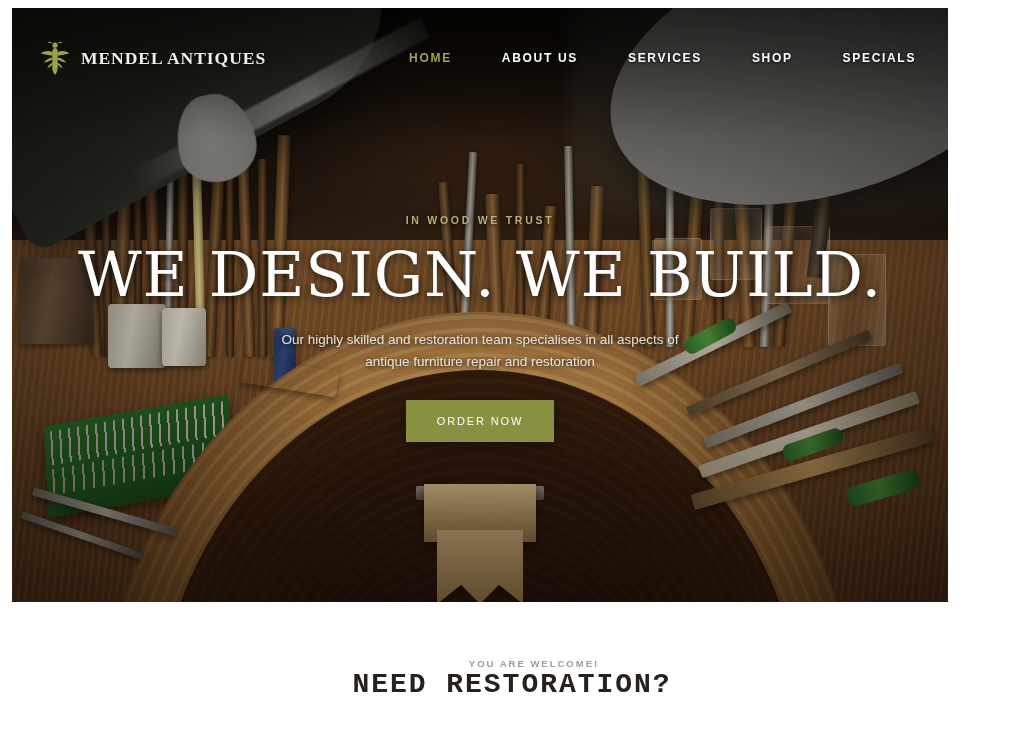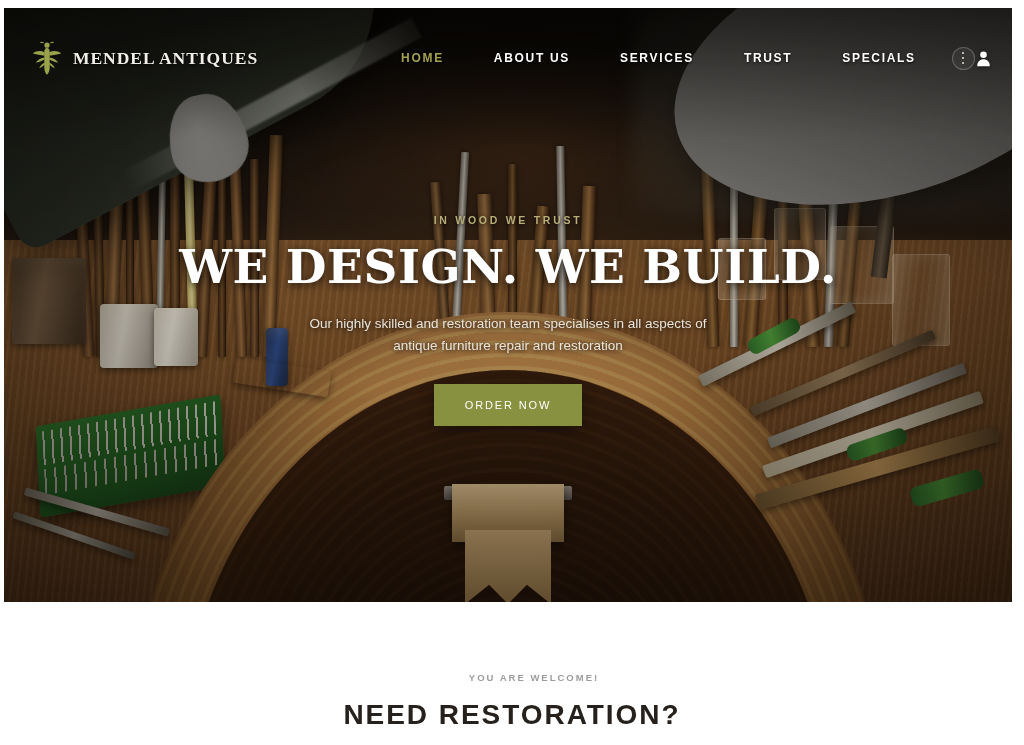--- a/index.html
+++ b/index.html
@@ -7,22 +7,22 @@
     width:1024px; height:745px;
     background:#ffffff;
     font-family:"Liberation Sans", sans-serif;
     overflow:hidden;
   }
 
   .page { position:relative; width:1024px; height:745px; background:#fff; }
 
   
   .hero {
-    position:absolute; left:4px; top:8px;
-    width:1008px; height:594px;
+    position:absolute; left:12px; top:8px;
+    width:936px; height:594px;
     overflow:hidden;
     background:#14532d;
   }
 
   .hero-photo { position:absolute; inset:0; overflow:hidden; }
 
   
   .bench {
     position:absolute; left:0; right:0; top:39%; bottom:0;
     background:
@@ -248,21 +248,21 @@
     text-align:center; z-index:30;
   }
   .eyebrow {
     color:#b8ae7a; font-size:10.5px; font-weight:700;
     letter-spacing:.26em; text-transform:uppercase;
     text-shadow:0 1px 4px rgba(0,0,0,.8);
   }
   .headline {
     margin-top:16px;
     font-family:"DejaVu Serif", serif;
-    color:#fff; font-size:47px; font-weight:700;
+    color:#fff; font-size:62px; font-weight:400;
     letter-spacing:.012em; line-height:1.07;
     text-shadow:0 2px 10px rgba(0,0,0,.75);
   }
   .subline {
     margin-top:21px; color:#e9e4da;
     font-size:13.5px; line-height:1.62; font-weight:400;
     text-shadow:0 1px 5px rgba(0,0,0,.85);
   }
   .cta {
     display:inline-block; margin-top:27px;
@@ -272,27 +272,26 @@
     font-family:"Liberation Sans", sans-serif;
     box-shadow:0 4px 14px rgba(0,0,0,.35);
   }
 
   
   .welcome {
     position:absolute; left:0; right:0; top:602px; bottom:0;
     background:#fff; text-align:center;
   }
   .welcome-eyebrow {
-    margin-top:70px;
+    margin-top:56px;
     color:#9c9c9c; font-size:9.5px; font-weight:700;
     letter-spacing:.21em; text-transform:uppercase;padding-left:44px;
   }
   .welcome-title {
-    margin-top:16px;
-    font-family:Liberation Sans, sans-serif;
+    font-family:Liberation Mono, monospace;
     color:#26211c; font-size:28px; font-weight:700;
     letter-spacing:.07em;
   }
 </style>
 </head>
 <body>
 
 <div class="page">
 
   <div class="hero">
@@ -398,21 +397,21 @@
             <path d="M17.4 21.6 C19.6 22.6 21.6 24.6 22.8 27.2 C20.4 26.4 18.6 24.8 17.4 23.4 Z"></path>
           </g>
         </svg>
         <div class="brand-text">MENDEL ANTIQUES</div>
       </div>
 
       <div class="nav">
         <div class="nav-item active">HOME</div>
         <div class="nav-item">ABOUT US</div>
         <div class="nav-item">SERVICES</div>
-        <div class="nav-item">TRUST</div>
+        <div class="nav-item">SHOP</div>
         <div class="nav-item">SPECIALS</div>
         <div class="nav-more">
           <i></i>
             <i></i>
             <i></i>
         </div>
       </div>
 
       <div class="head-icons">
         <div class="hicon">

